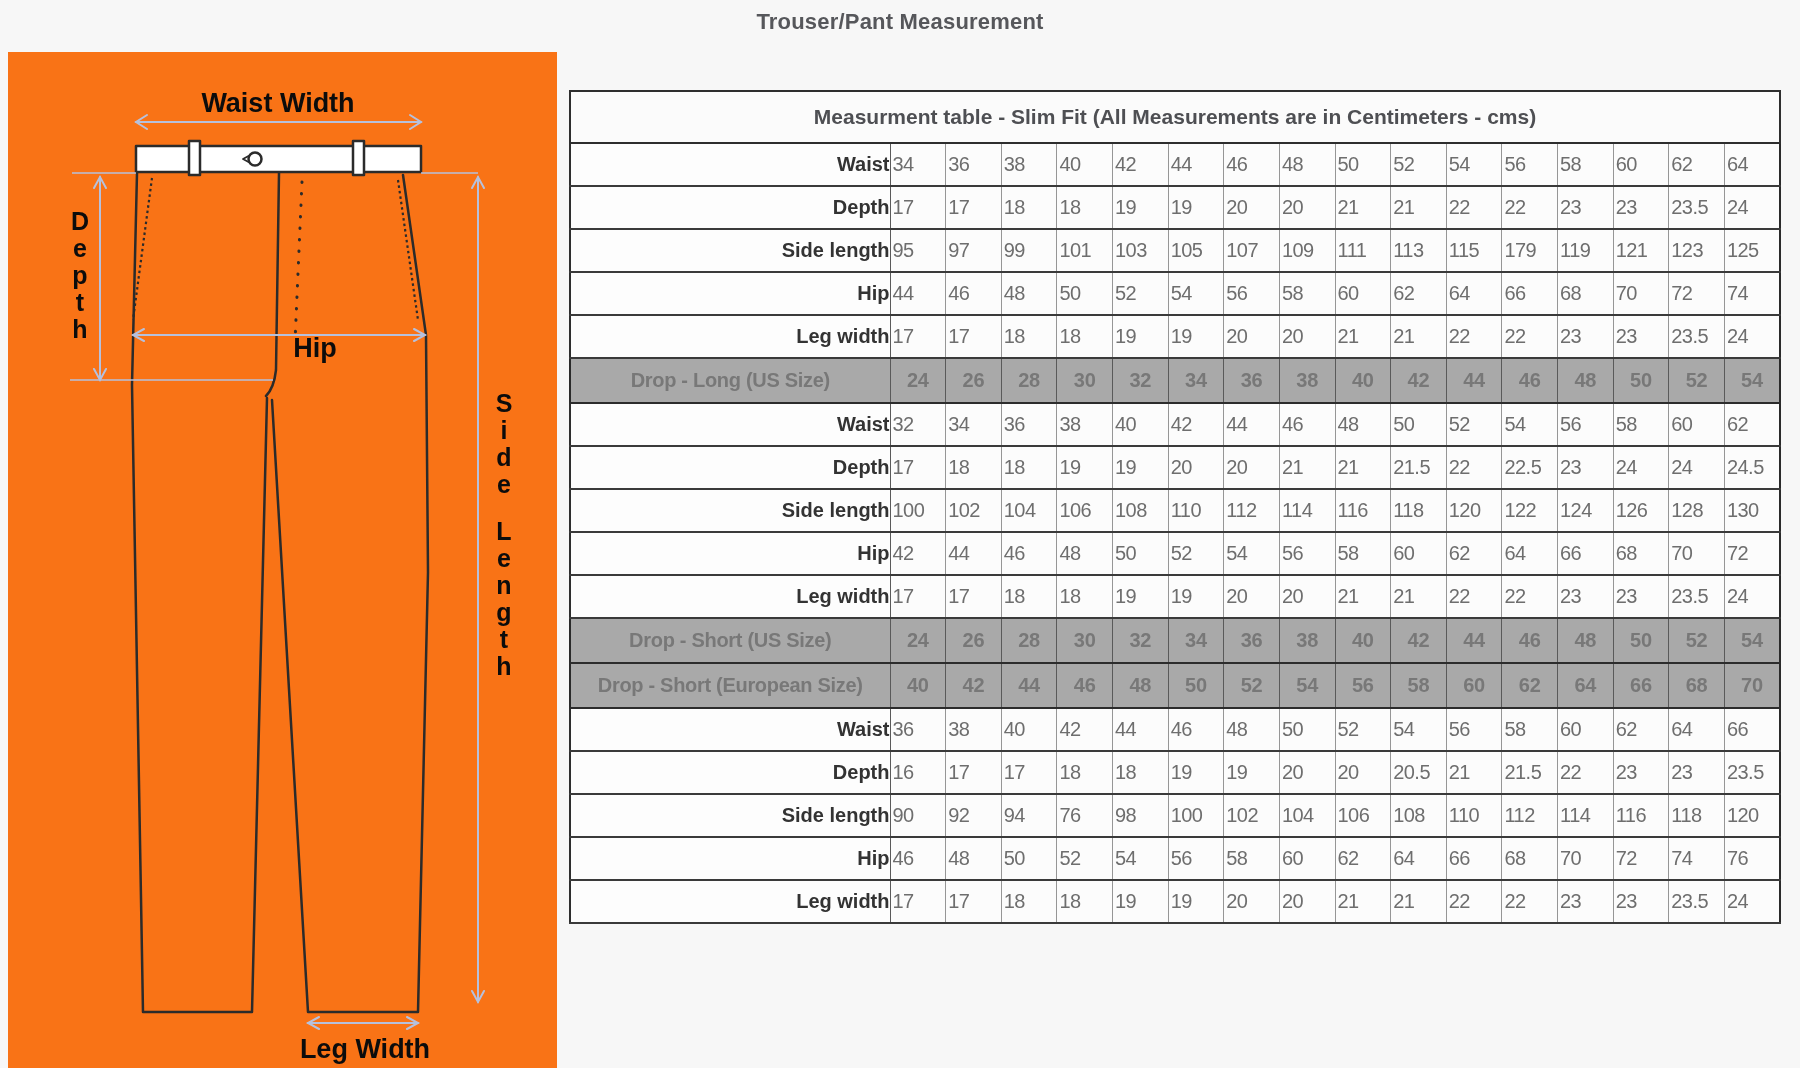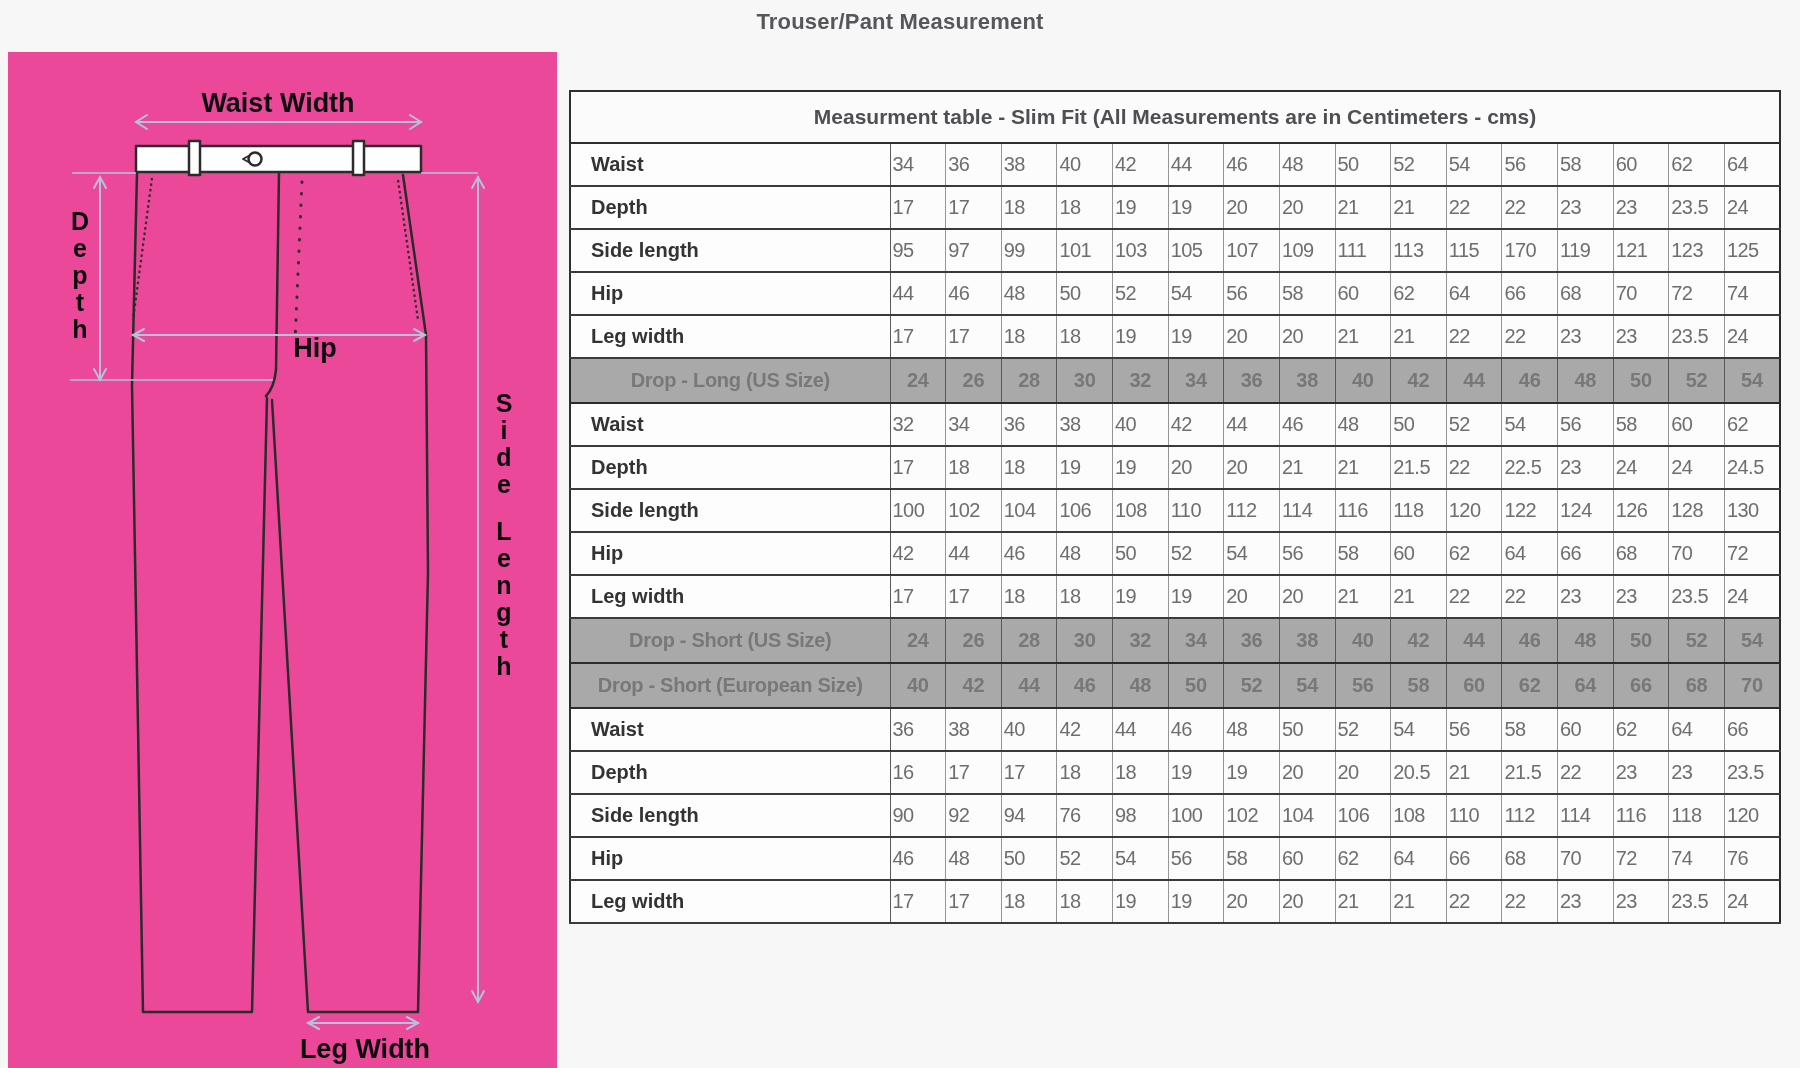--- a/index.html
+++ b/index.html
@@ -2,42 +2,42 @@
 <html style="--header-bg: #a9a9a9; --arrow: #b6c1dd; --outline: #2b2b2b; --title-text: #56575b;"><head>
 <meta charset="utf-8">
 <style>
   html,body{margin:0;padding:0;}
   body{background:#f7f7f7;font-family:"Liberation Sans",sans-serif;}
   .page{position:relative;width:1800px;height:1068px;overflow:hidden;background:#f7f7f7;}
 
   .page-title{position:absolute;top:9px;left:0;width:1800px;text-align:center;
     font-size:22px;font-weight:bold;color:var(--title-text,#56575b);letter-spacing:0.2px;}
 
-  .diagram{position:absolute;left:8px;top:52px;width:549px;height:1016px;background:#ec4899;}
+  .diagram{position:absolute;left:8px;top:52px;width:549px;height:1016px;background:#f97316;}
   .diagram svg{display:block;}
   .outline{stroke:var(--outline,#2b2b2b);stroke-width:2.5;fill:none;stroke-linejoin:round;stroke-linecap:round;}
   .outline-fill{stroke:var(--outline,#2b2b2b);stroke-width:2.5;fill:#ffffff;stroke-linejoin:round;}
   .hatch{stroke:var(--outline,#2b2b2b);stroke-width:2.2;fill:none;stroke-dasharray:2.5 3;}
   .dots{stroke:var(--outline,#2b2b2b);stroke-width:3;fill:none;stroke-dasharray:0.5 11;stroke-linecap:round;}
   .arrow{stroke:var(--arrow,#b6c1dd);stroke-width:2;fill:none;stroke-linecap:round;}
   .ext{stroke:var(--arrow,#b6c1dd);stroke-width:1.5;fill:none;}
   .dlabel{font-family:"Liberation Sans",sans-serif;font-weight:bold;fill:#0c0c0c;text-anchor:middle;}
   .big{font-size:27px;}
   .vlabel text{font-family:"Liberation Sans",sans-serif;font-weight:bold;font-size:25px;fill:#0c0c0c;text-anchor:middle;}
 
   .table-wrap{position:absolute;left:569px;top:90px;}
   .mtable{border-collapse:collapse;table-layout:fixed;width:1212px;background:#737373;border:2px solid #2a2a2a;}
   .mtable th,.mtable td{padding:0;overflow:hidden;white-space:nowrap;}
   .title-row th{border:2px solid #2e2e2e;background:#fbfbfb;color:#4e4f53;
     font-size:21px;font-weight:bold;height:50px;text-align:center;}
   .sec-row th{background:var(--header-bg,#a9a9a9);color:#787878;font-size:20px;font-weight:bold;height:43px;
     border-top:2px solid #2c2c2c;border-bottom:2px solid #2c2c2c;
     border-left:1px solid #5a5a5a;border-right:1px solid #5a5a5a;text-align:center;letter-spacing:-0.3px;}
   .data-row th,.data-row td{height:41px;border-top:2px solid #3a3a3a;border-bottom:2px solid #3a3a3a;}
-  .data-row .row-lbl{background:#fdfdfd;color:#333333;text-align:left;font-size:20px;
+  .data-row .row-lbl{background:#fdfdfd;color:#333333;text-align:right;font-size:20px;
     font-weight:bold;padding-left:20px;border-left:2px solid #2e2e2e;border-right:1px solid #5a5a5a;}
   .data-row .val{background:#fcfcfc;color:#6e6e6e;font-size:20px;text-align:left;
     padding-left:2px;font-weight:normal;letter-spacing:-0.5px;
     border-left:1px solid #969696;border-right:1px solid #969696;}
 </style>
 </head>
 <body>
 
 <div class="page">
 
@@ -190,21 +190,21 @@
             <td class="val">97</td>
             <td class="val">99</td>
             <td class="val">101</td>
             <td class="val">103</td>
             <td class="val">105</td>
             <td class="val">107</td>
             <td class="val">109</td>
             <td class="val">111</td>
             <td class="val">113</td>
             <td class="val">115</td>
-            <td class="val">170</td>
+            <td class="val">179</td>
             <td class="val">119</td>
             <td class="val">121</td>
             <td class="val">123</td>
             <td class="val">125</td>
           </tr>
           <tr class="data-row">
             <th class="row-lbl">Hip</th>
             <td class="val">44</td>
             <td class="val">46</td>
             <td class="val">48</td>

